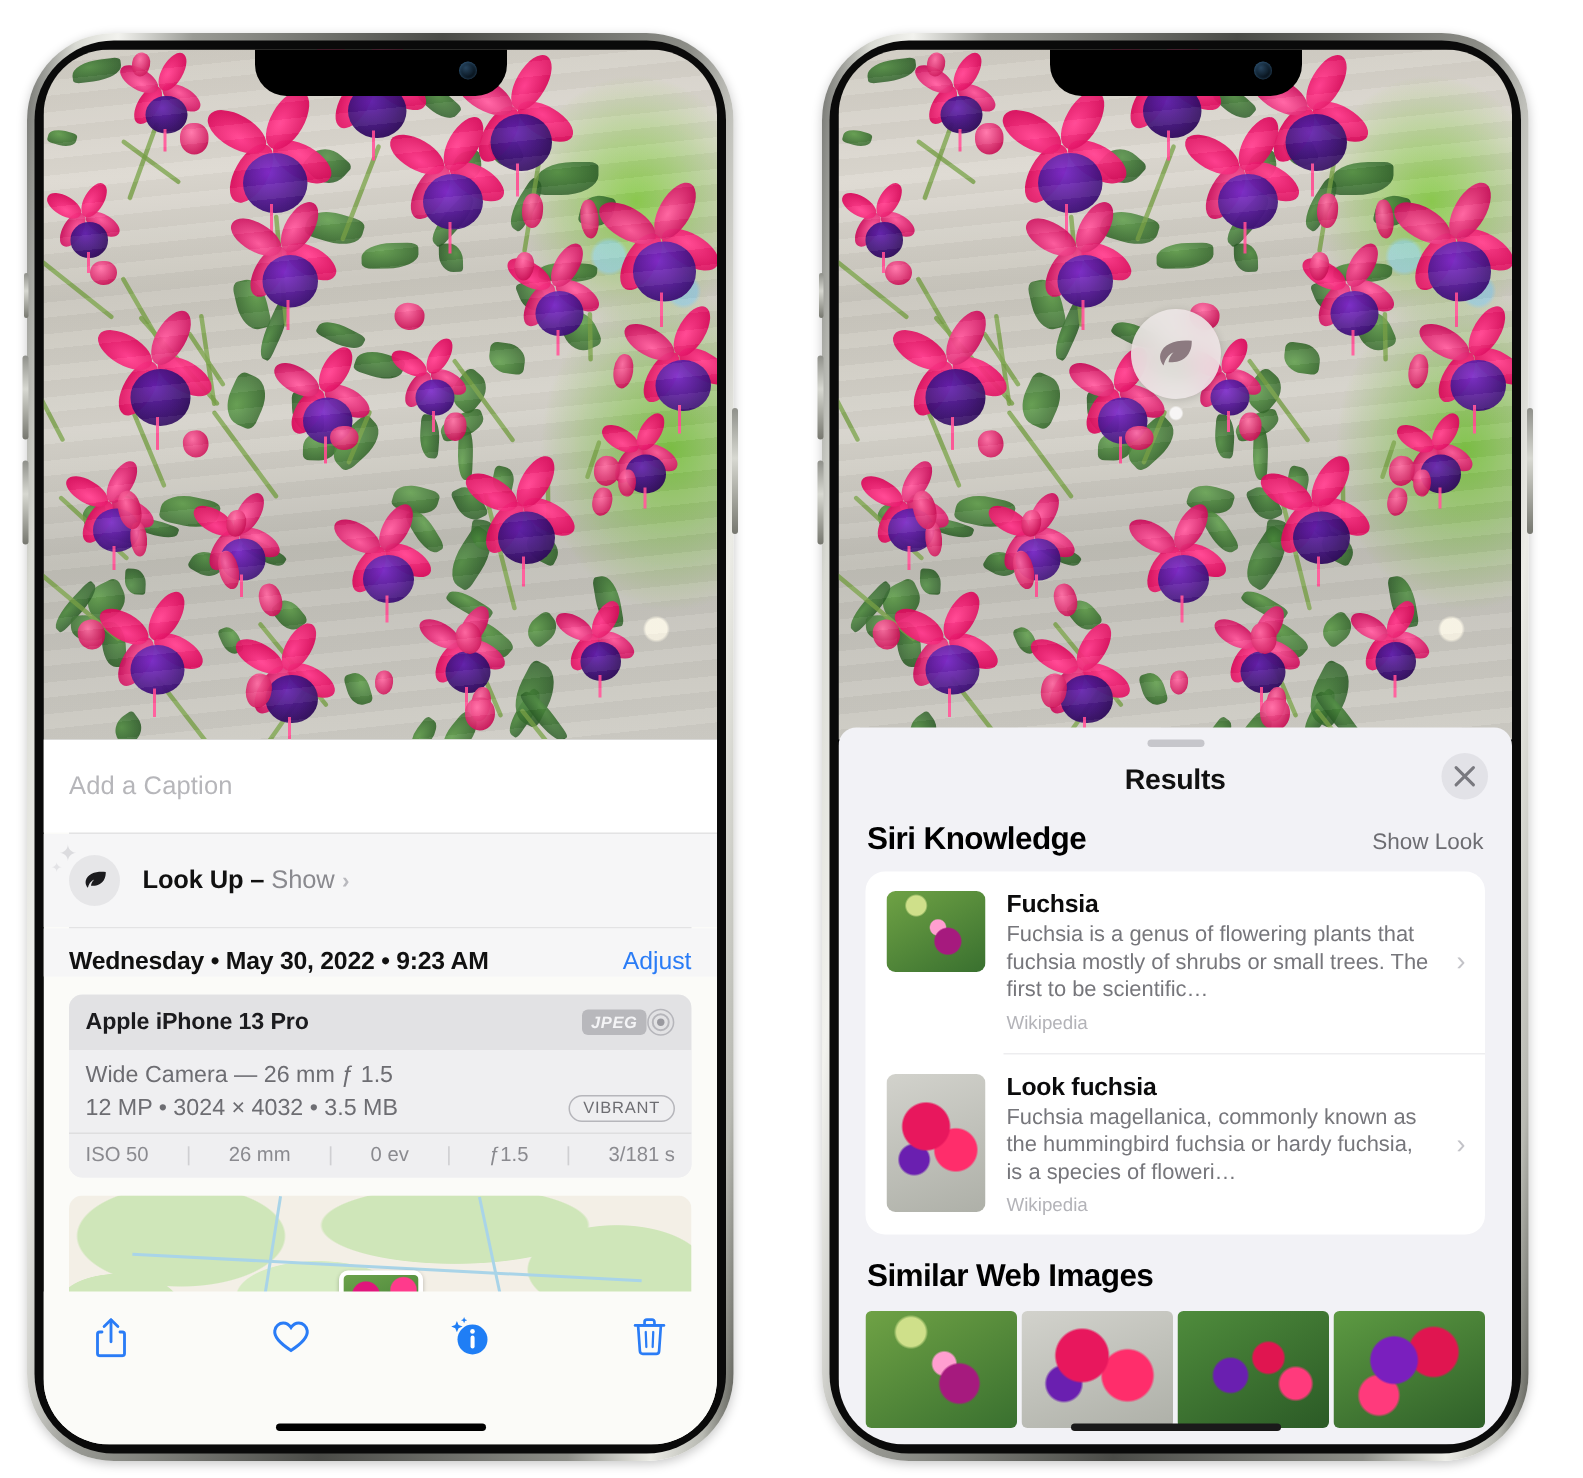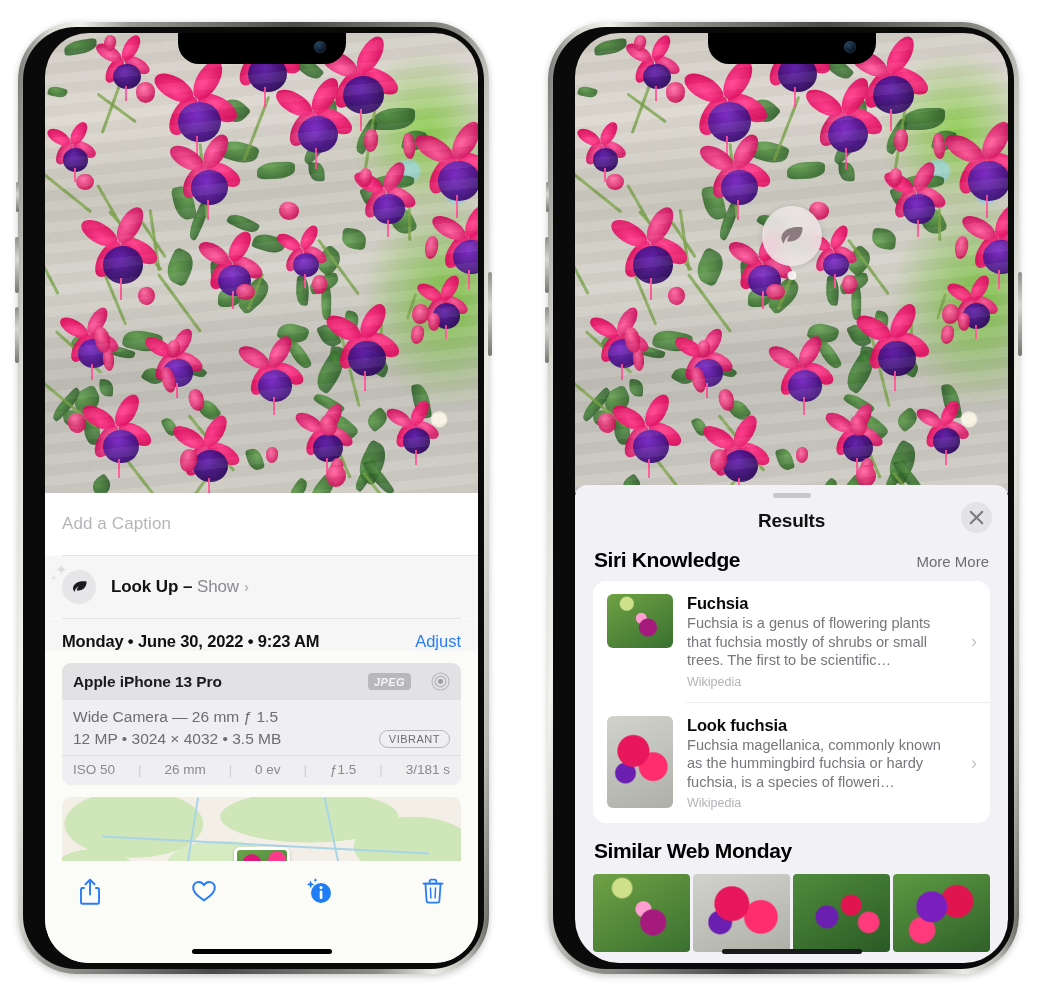--- a/index.html
+++ b/index.html
@@ -5,21 +5,21 @@
   html,body{margin:0;padding:0;background:#ffffff;}
   body{width:1055px;height:985px;position:relative;overflow:hidden;
        font-family:"Liberation Sans","DejaVu Sans",sans-serif;
        -webkit-font-smoothing:antialiased;}
 
   
   .phone{position:absolute;border-radius:58px;
          background:linear-gradient(95deg,#6e6f6b 0%,#d9dad3 6%,#f2f2ee 11%,#9a9b95 20%,#4a4b47 50%,#8d8e88 80%,#ececE6 90%,#b8b9b2 96%,#55564f 100%);
          padding:5px;box-shadow:0 2px 7px rgba(0,0,0,.22);}
   .phone-inner{position:absolute;inset:5px;border-radius:53px;background:#0a0a0a;}
-  .screen{position:absolute;inset:11px;border-radius:44px;overflow:hidden;background:#000;margin-left:16px;}
+  .screen{position:absolute;inset:11px;border-radius:44px;overflow:hidden;background:#000;}
   .phone-left{left:18px;top:22px;width:461px;height:942px;}
   .phone-right{left:548px;top:22px;width:461px;height:942px;}
 
   
   .btn-rail{position:absolute;background:linear-gradient(180deg,#8f908a,#d7d8d1 40%,#76776f);border-radius:2px;}
   .rail-l1{left:-2px;top:160px;width:3px;height:30px;}
   .rail-l2{left:-3px;top:215px;width:4px;height:56px;}
   .rail-l3{left:-3px;top:285px;width:4px;height:56px;}
   .rail-r1{right:-3px;top:250px;width:4px;height:84px;}
 
@@ -75,21 +75,21 @@
   .meta-date{display:flex;align-items:baseline;justify-content:space-between;}
   .meta-date .d{font-size:16.5px;font-weight:700;color:#111;letter-spacing:-.15px;}
   .adjust{font-size:16.5px;color:#2a7cf6;}
   .meta-file{display:flex;align-items:center;gap:9px;margin-top:7px;}
   .meta-file .fn{font-size:16.5px;color:#6d6d72;}
 
   .card{margin:12px 17px 0;border-radius:9px;overflow:hidden;background:#ececee;}
   .card-head{display:flex;align-items:center;justify-content:space-between;
              padding:9px 11px;background:#e2e2e4;}
   .card-head .dev{font-size:15.5px;font-weight:700;color:#1b1b1e;letter-spacing:-.1px;}
-  .chips{display:flex;align-items:center;gap:20px;font-style:italic;}
+  .chips{display:flex;align-items:center;gap:0;font-style:italic;}
   .chip-jpeg{background:#b8b8bc;color:#f4f4f6;font-size:11px;font-weight:700;border-radius:4px;padding:2.5px 6px;letter-spacing:.4px;}
   .hdr-ic{width:19px;height:19px;}
   .card-body{padding:8px 11px 7px;background:#efeff1;}
   .lens{font-size:15.5px;color:#6d6d72;}
   .specline{display:flex;align-items:center;justify-content:space-between;margin-top:4px;}
   .specline .sp{font-size:15.5px;color:#6d6d72;}
   .vibrant{border:1px solid #b6b6bb;border-radius:11px;padding:2px 9px;font-size:11px;color:#6d6d72;letter-spacing:.5px;}
   .exif{display:flex;align-items:center;justify-content:space-between;
         padding:6px 11px 8px;background:#efeff1;border-top:1px solid #dededf;}
   .exif span{font-size:13.5px;color:#8a8a8f;}
@@ -448,21 +448,21 @@
           </svg>
         </div>
         <div class="lu-text">
           <span>Look Up – </span><span class="sub">Show</span><span class="lu-chev">›</span>
         </div>
       </div>
       <div class="lu-sep"></div>
 
       <div class="meta">
         <div class="meta-date">
-          <span class="d">Monday • June 30, 2022 • 9:23 AM</span>
+          <span class="d">Wednesday • May 30, 2022 • 9:23 AM</span>
           <span class="adjust">Adjust</span>
         </div>
       </div>
 
       <div class="card">
         <div class="card-head">
           <span class="dev">Apple iPhone 13 Pro</span>
           <span class="chips">
             <span class="chip-jpeg">JPEG</span>
             <svg class="hdr-ic" viewBox="0 0 20 20">
@@ -812,21 +812,21 @@
         <div class="res-close">
           <svg width="15" height="15" viewBox="0 0 14 14">
             <line x1="1.6" y1="1.6" x2="12.4" y2="12.4" stroke="#79797f" stroke-width="1.9" stroke-linecap="round"></line>
             <line x1="12.4" y1="1.6" x2="1.6" y2="12.4" stroke="#79797f" stroke-width="1.9" stroke-linecap="round"></line>
           </svg>
         </div>
       </div>
 
       <div class="sec-head">
         <span class="sec-title">Siri Knowledge</span>
-        <span class="sec-more">More More</span>
+        <span class="sec-more">Show Look</span>
       </div>
 
       <div class="kcard">
         <div class="krow">
           <div class="kthumb t1"></div>
           <div class="kbody">
             <div class="ktitle">Fuchsia</div>
             <div class="kdesc">Fuchsia is a genus of flowering plants that fuchsia mostly of shrubs or small trees. The first to be scientific…</div>
             <div class="ksrc">Wikipedia</div>
           </div>
@@ -838,21 +838,21 @@
           <div class="kbody">
             <div class="ktitle">Look fuchsia</div>
             <div class="kdesc">Fuchsia magellanica, commonly known as the hummingbird fuchsia or hardy fuchsia, is a species of floweri…</div>
             <div class="ksrc">Wikipedia</div>
           </div>
           <span class="kchev">›</span>
         </div>
       </div>
 
       <div class="sec-head" style="padding-top:16px;padding-bottom:8px;">
-        <span class="sec-title">Similar Web Monday</span>
+        <span class="sec-title">Similar Web Images</span>
       </div>
       <div class="simgrid">
         <div class="simimg t1"></div>
         <div class="simimg t2"></div>
         <div class="simimg t3"></div>
         <div class="simimg t4"></div>
       </div>
     </div>
     <div class="home-ind-r"></div>
   </div>

